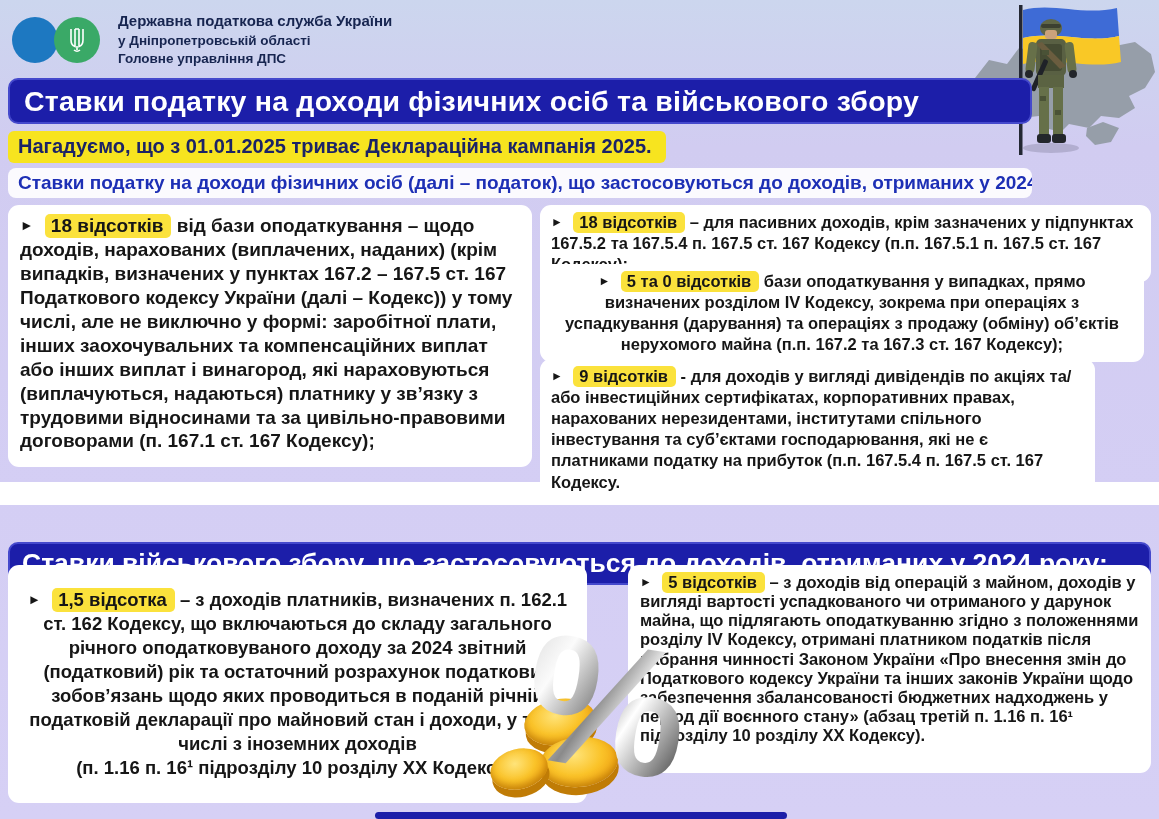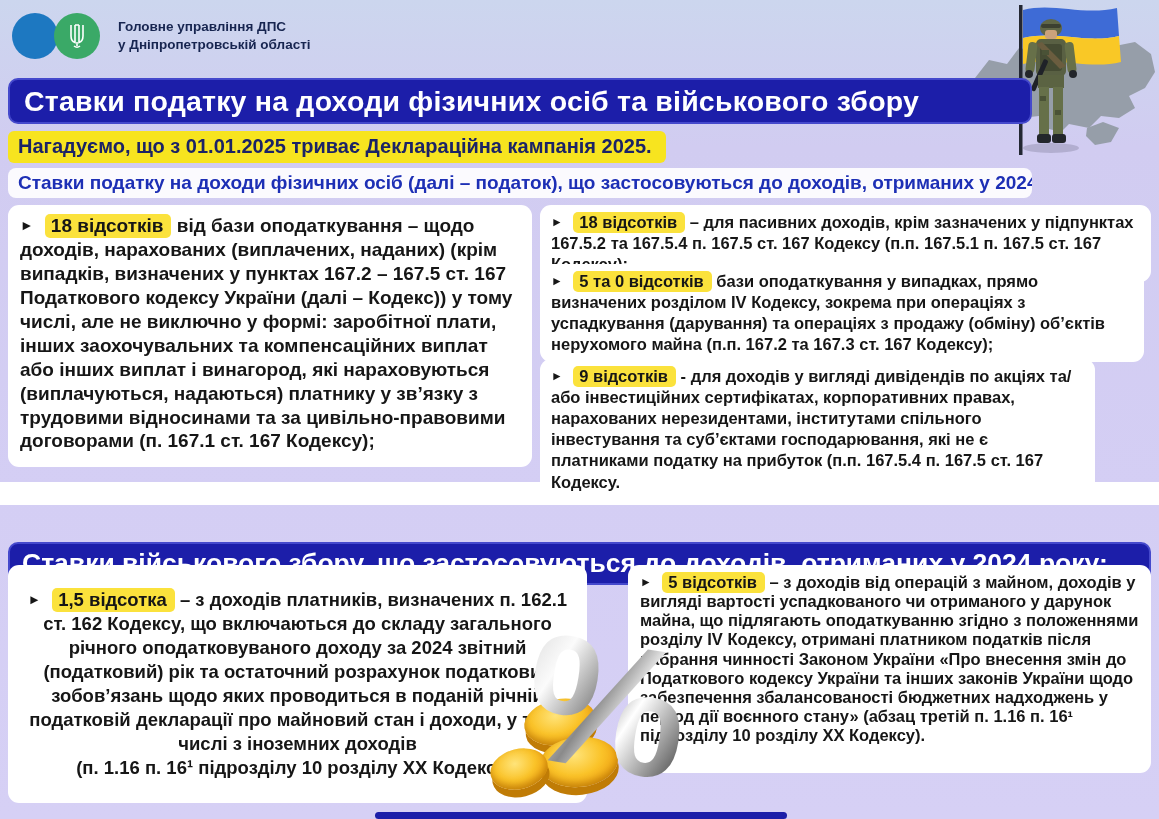--- a/index.html
+++ b/index.html
@@ -48,21 +48,21 @@
   .card {
     position:absolute; background:#ffffff; border-radius:11px;
     color:#161616; font-weight:bold; z-index:2;
   }
   .card .txt { white-space:pre-line; }
   .bullet { font-size:0.72em; position:relative; top:-2px; margin-right:6px; }
   .hl { background:#fbe23c; border-radius:5px; padding:1px 8px 2px 6px; }
 
   .card-pdfo-main  { left:8px;  top:205px; width:524px; min-height:262px; padding:9px 12px; font-size:19px;   line-height:1.26; }
   .card-pdfo-a     { left:540px; top:205px; width:611px; padding:7px 11px; font-size:16.5px; line-height:1.28; }
-  .card-pdfo-b     { left:540px; top:264px; width:604px; padding:7px 11px; font-size:16.5px; line-height:1.28; }
+  .card-pdfo-b     { left:540px; top:264px; width:604px; padding:7px 11px; font-size:16.5px; line-height:1.28;text-align:center; }
   .card-pdfo-c     { left:540px; top:359px; width:555px; padding:7px 11px; font-size:16.5px; line-height:1.28; }
   .card-vz-low     { left:8px;  top:565px; width:579px; min-height:224px; padding:23px 12px; font-size:18.5px; line-height:1.3;text-align:center; }
   .card-vz-high    { left:628px; top:565px; width:523px; min-height:208px; padding:8px 12px; font-size:16.5px; line-height:1.16; }
 
   
   .percent-graphic { position:absolute; left:488px; top:645px; width:200px; height:175px; z-index:3; }
   .pct {
     position:absolute; left:38px; top:-30px; font-size:182px; font-weight:bold; line-height:1;
     transform:rotate(9deg);
     background:linear-gradient(115deg,#d9d9d9 0%, #fbfbfb 22%, #8a8a8a 45%, #ffffff 62%, #6f6f6f 88%, #c9c9c9 100%);
@@ -118,22 +118,23 @@
   <div class="org-header">
     <div class="logo">
       <div class="circle blue"></div>
       <div class="circle green">
         <svg width="20" height="26" viewBox="0 0 20 26">
           <path d="M4 2 V13 Q4 18 8 19.5 V2 M12 2 V19.5 Q16 18 16 13 V2 M8 2 H12 M10 19 V23 M7 23 Q10 25.5 13 23" stroke="#ffffff" stroke-width="1.6" fill="none"></path>
         </svg>
       </div>
     </div>
     <div class="org-text">
+      <div class="org-name">Державна податкова служба України</div>
+      <div class="org-sub">у Дніпропетровській області</div>
       <div class="org-sub">Головне управління ДПС</div>
-      <div class="org-sub">у Дніпропетровській області</div>
     </div>
   </div>
 
   <div class="banner banner1">
     <span>Ставки податку на доходи фізичних осіб та військового збору</span>
   </div>
 
   <div class="reminder">
     <span>Нагадуємо, що з 01.01.2025 триває Деклараційна кампанія 2025.</span>
   </div>

